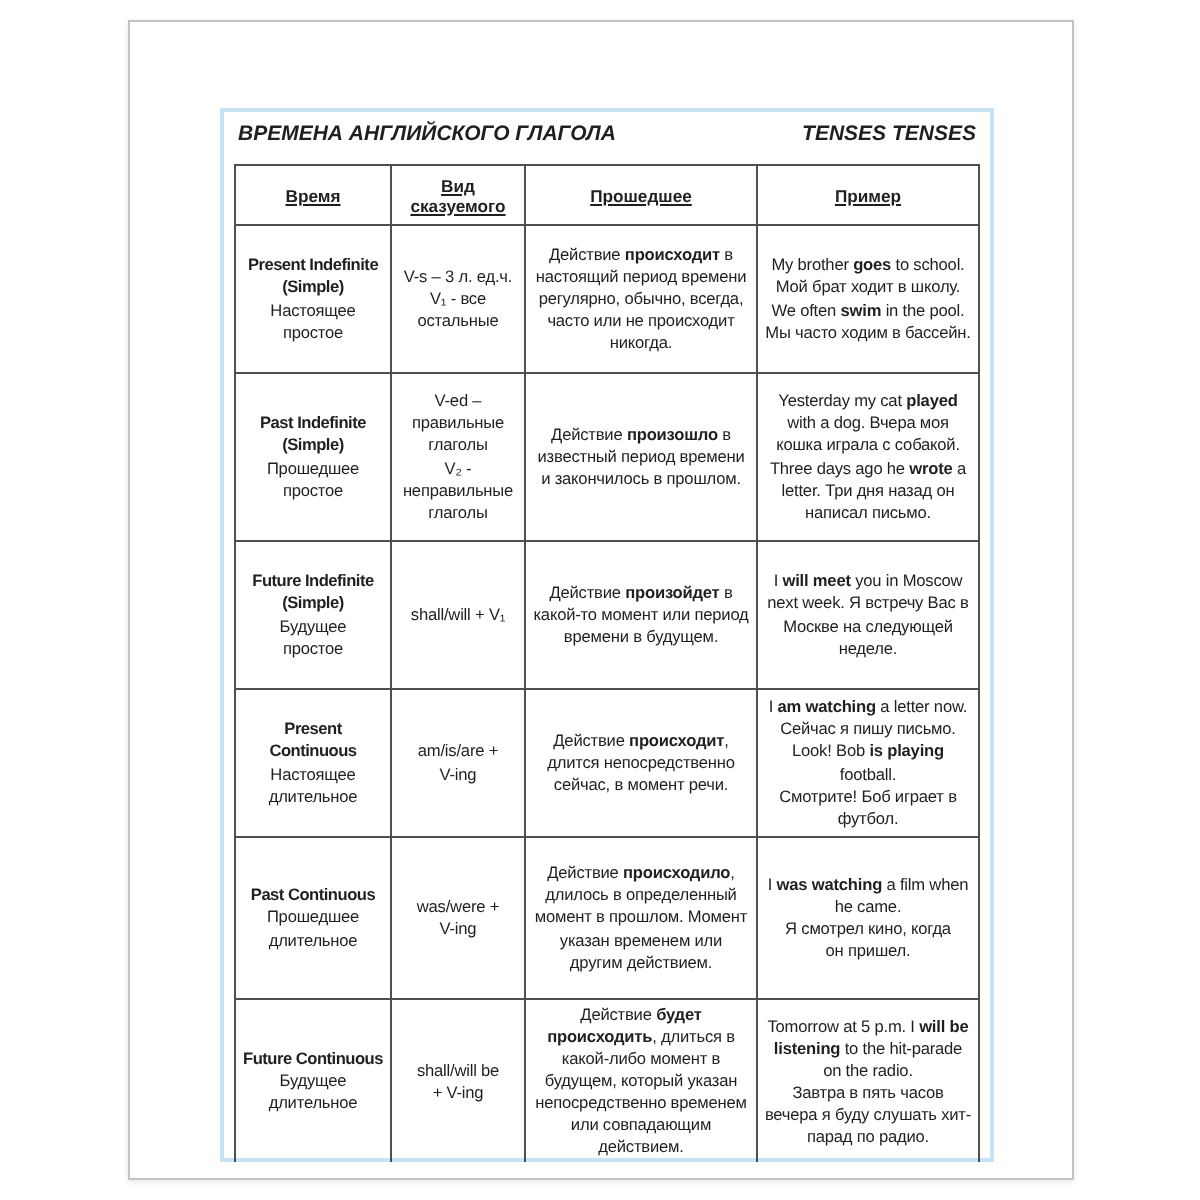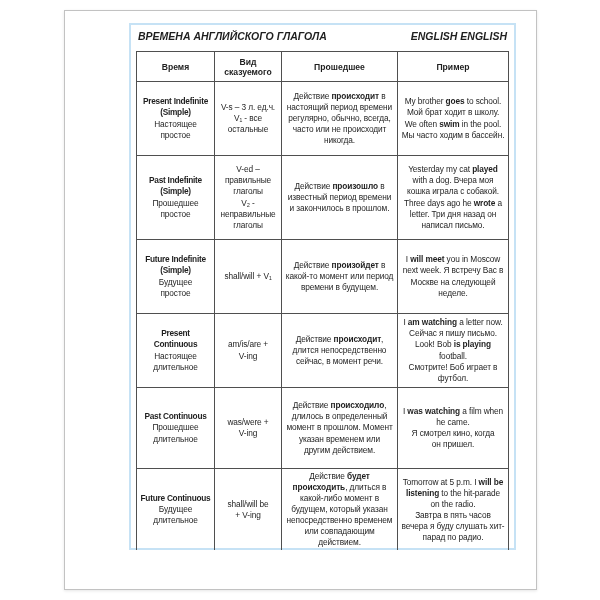--- a/index.html
+++ b/index.html
@@ -23,26 +23,25 @@
     width: 473px;
     height: 580px;
     background: #ffffff;
     border: 1px solid var(--page-border, #c2c2c2);
     box-shadow: 0 1px 3px rgba(0,0,0,.10);
     box-sizing: border-box;
   }
   .content-box {
     position: absolute;
     left: 45px;
-    top: 12px;
+    top: 43px;
     width: 387px;
     height: 527px;
     border: 2px solid var(--accent-border, #c6e2f5);
     box-sizing: border-box;
-    margin-left: 19px;
   }
   .title-row {
     display: flex;
     justify-content: space-between;
     align-items: flex-start;
     padding: 5px 7px 0 7px;
     font-weight: bold;
     font-style: italic;
     font-size: 10.5px;
     white-space: nowrap;
@@ -55,21 +54,21 @@
     border-collapse: collapse;
     table-layout: fixed;
   }
   .tenses th, .tenses td {
     border: 1px solid var(--table-border, #4f4f4f);
     text-align: center;
     vertical-align: middle;
     padding: 2px 3px;
     overflow: hidden;
   }
-  .tenses thead tr { height: 30px; }
+  .tenses thead tr { height: 30px; text-decoration: underline; }
   .tenses tbody tr:nth-child(1) { height: 74px; }
   .tenses tbody tr:nth-child(2) { height: 84px; }
   .tenses tbody tr:nth-child(3) { height: 74px; }
   .tenses tbody tr:nth-child(4) { height: 74px; }
   .tenses tbody tr:nth-child(5) { height: 81px; }
   .tenses tbody tr:nth-child(6) { height: 72px; }
   .tenses tbody tr:last-child td { border-bottom: none; }
   .tenses th {
     font-size: 8.6px;
     font-weight: bold;
@@ -93,21 +92,21 @@
 </style>
 </head>
 <body>
 
 <div class="canvas">
   <div class="page">
     <div class="content-box">
 
       <div class="title-row">
         <span>ВРЕМЕНА АНГЛИЙСКОГО ГЛАГОЛА</span>
-        <span>ENGLISH ENGLISH</span>
+        <span>TENSES TENSES</span>
       </div>
 
       <table class="tenses">
         <colgroup>
           <col style="width:78px">
           <col style="width:67px">
           <col style="width:116px">
           <col style="width:111px">
         </colgroup>
         <thead>

